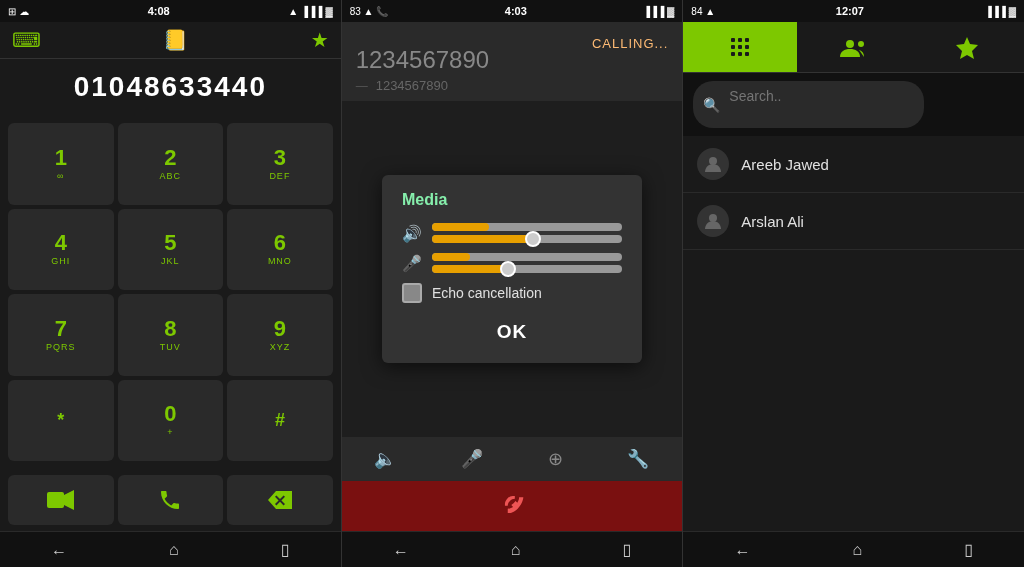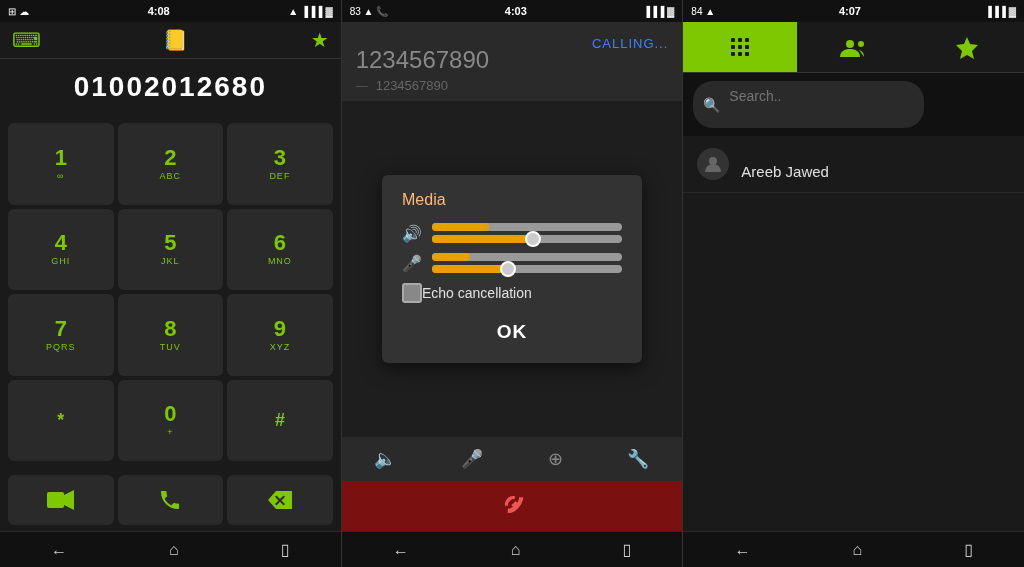--- a/index.html
+++ b/index.html
@@ -149,21 +149,21 @@
       align-items: center;
       gap: 8px;
       margin-top: 4px;
     }
     .call-sub .separator { color: #555; font-size: 12px; }
     .call-sub .sub-num { color: #666; font-size: 13px; }
     .calling-badge {
       position: absolute;
       right: 14px;
       top: 36px;
-      color: #3b82f6;
+      color: #fdba74;
       font-size: 13px;
       letter-spacing: 1px;
     }
 
     .call-bg {
       flex: 1;
       background: #1e1e1e;
       display: flex;
       align-items: center;
       justify-content: center;
@@ -173,23 +173,23 @@
     
     .media-dialog {
       background: #333;
       border-radius: 6px;
       padding: 16px 20px;
       width: 260px;
       box-shadow: 0 4px 20px rgba(0,0,0,0.6);
     }
     .media-title {
       font-size: 16px;
-      color: #fdba74;
+      color: #86efac;
       margin-bottom: 14px;
-      font-weight: 400;
+      font-weight: 700;
     }
     .slider-row {
       display: flex;
       align-items: center;
       gap: 10px;
       margin-bottom: 10px;
     }
     .slider-icon { color: #ccc; font-size: 16px; min-width: 20px; }
     .slider-container {
       flex: 1;
@@ -216,20 +216,21 @@
       border-radius: 50%;
       position: absolute;
       right: -4px;
       top: 50%;
       transform: translateY(-50%);
       border: 2px solid #fff;
     }
     .echo-row {
       display: flex;
       align-items: center;
+      gap: 10px;
       margin: 10px 0 14px;
     }
     .checkbox {
       width: 20px;
       height: 20px;
       background: #888;
       border-radius: 3px;
       border: 2px solid #aaa;
     }
     .echo-label { color: #e0e0e0; font-size: 14px; }
@@ -326,21 +327,21 @@
       font-size: 14px;
     }
 
     .contacts-list {
       flex: 1;
       overflow-y: auto;
       background: #1a1a1a;
     }
     .contact-item {
       display: flex;
-      align-items: flex-end;
+      align-items: center;
       padding: 12px 14px;
       border-bottom: 1px solid #2a2a2a;
       cursor: pointer;
       gap: 12px;
     }
     .contact-avatar {
       width: 32px;
       height: 32px;
       background: #333;
       border-radius: 50%;
@@ -371,21 +372,21 @@
       <span>▓</span>
     </div>
   </div>
 
   <div class="dialer-top-bar">
     <span class="icon-btn">⌨</span>
     <span class="icon-btn">📒</span>
     <span class="icon-btn">★</span>
   </div>
 
-  <div class="dialer-number">01002012680</div>
+  <div class="dialer-number">01048633440</div>
 
   <div class="keypad">
     <div class="key">
         <span class="num">1</span>
         <span class="letters">∞</span>
       </div>
     <div class="key">
         <span class="num">2</span>
         <span class="letters">ABC</span>
       </div>
@@ -536,21 +537,21 @@
     <span class="nav-btn">⌂</span>
     <span class="nav-btn">▯</span>
   </div>
 </div>
 
 <div class="panel3">
   <div class="status-bar">
     <div class="status-icons">
       <span>84 ▲</span>
     </div>
-    <span class="time">4:07</span>
+    <span class="time">12:07</span>
     <div class="status-icons">
       <span>▐▐▐ ▓</span>
     </div>
   </div>
 
   <div class="tabs-bar">
     <div class="tab-item active">
       <svg width="24" height="24" viewBox="0 0 24 24" fill="#1a1a1a">
         <rect x="3" y="3" width="4" height="4" rx="1"></rect>
         <rect x="10" y="3" width="4" height="4" rx="1"></rect>
@@ -588,20 +589,29 @@
   <div class="contacts-list" id="contacts-list">
       <div class="contact-item">
       <div class="contact-avatar">
         <svg width="20" height="20" viewBox="0 0 20 20" fill="#666">
           <circle cx="10" cy="7" r="4"></circle>
           <path d="M2 18c0-4.4 3.6-8 8-8s8 3.6 8 8"></path>
         </svg>
       </div>
       <span class="contact-name">Areeb Jawed</span>
     </div>
+      <div class="contact-item">
+      <div class="contact-avatar">
+        <svg width="20" height="20" viewBox="0 0 20 20" fill="#666">
+          <circle cx="10" cy="7" r="4"></circle>
+          <path d="M2 18c0-4.4 3.6-8 8-8s8 3.6 8 8"></path>
+        </svg>
+      </div>
+      <span class="contact-name">Arslan Ali</span>
+    </div>
     </div>
 
   <div class="nav-bar">
     <span class="nav-btn">←</span>
     <span class="nav-btn">⌂</span>
     <span class="nav-btn">▯</span>
   </div>
 </div>
 
 </body></html>

